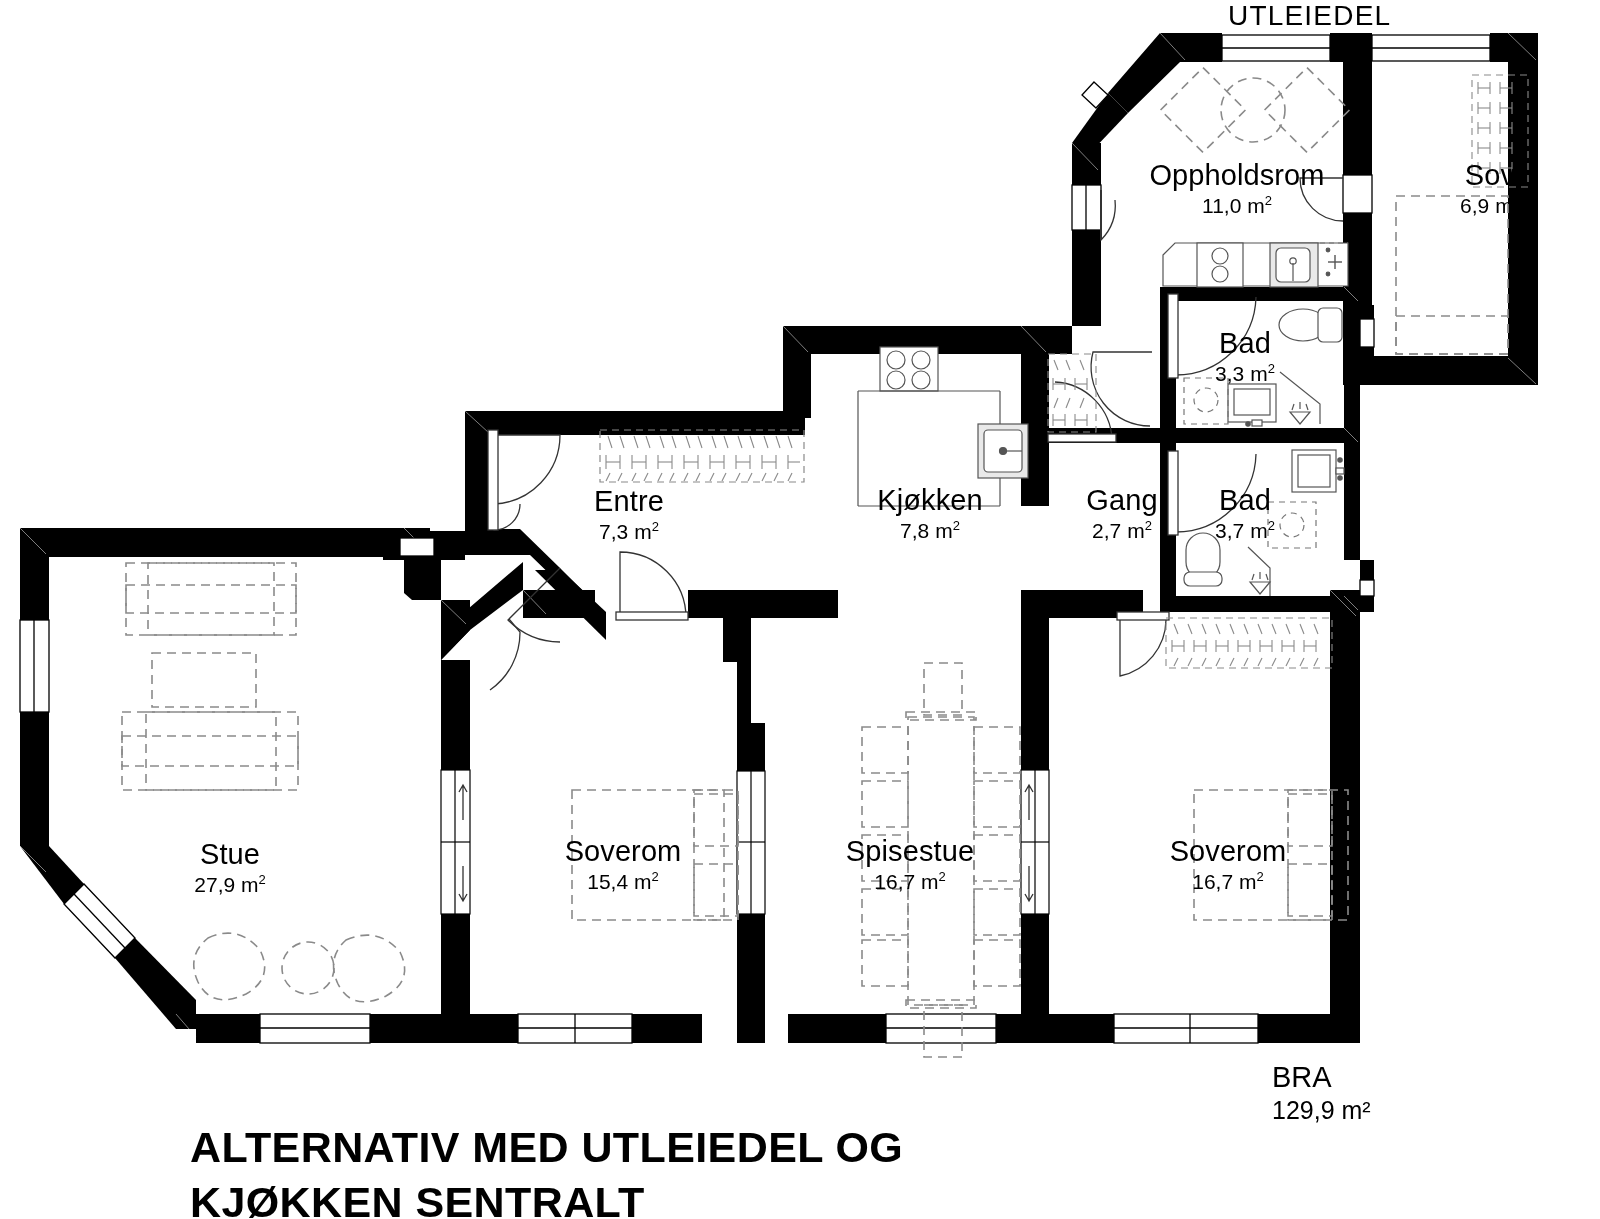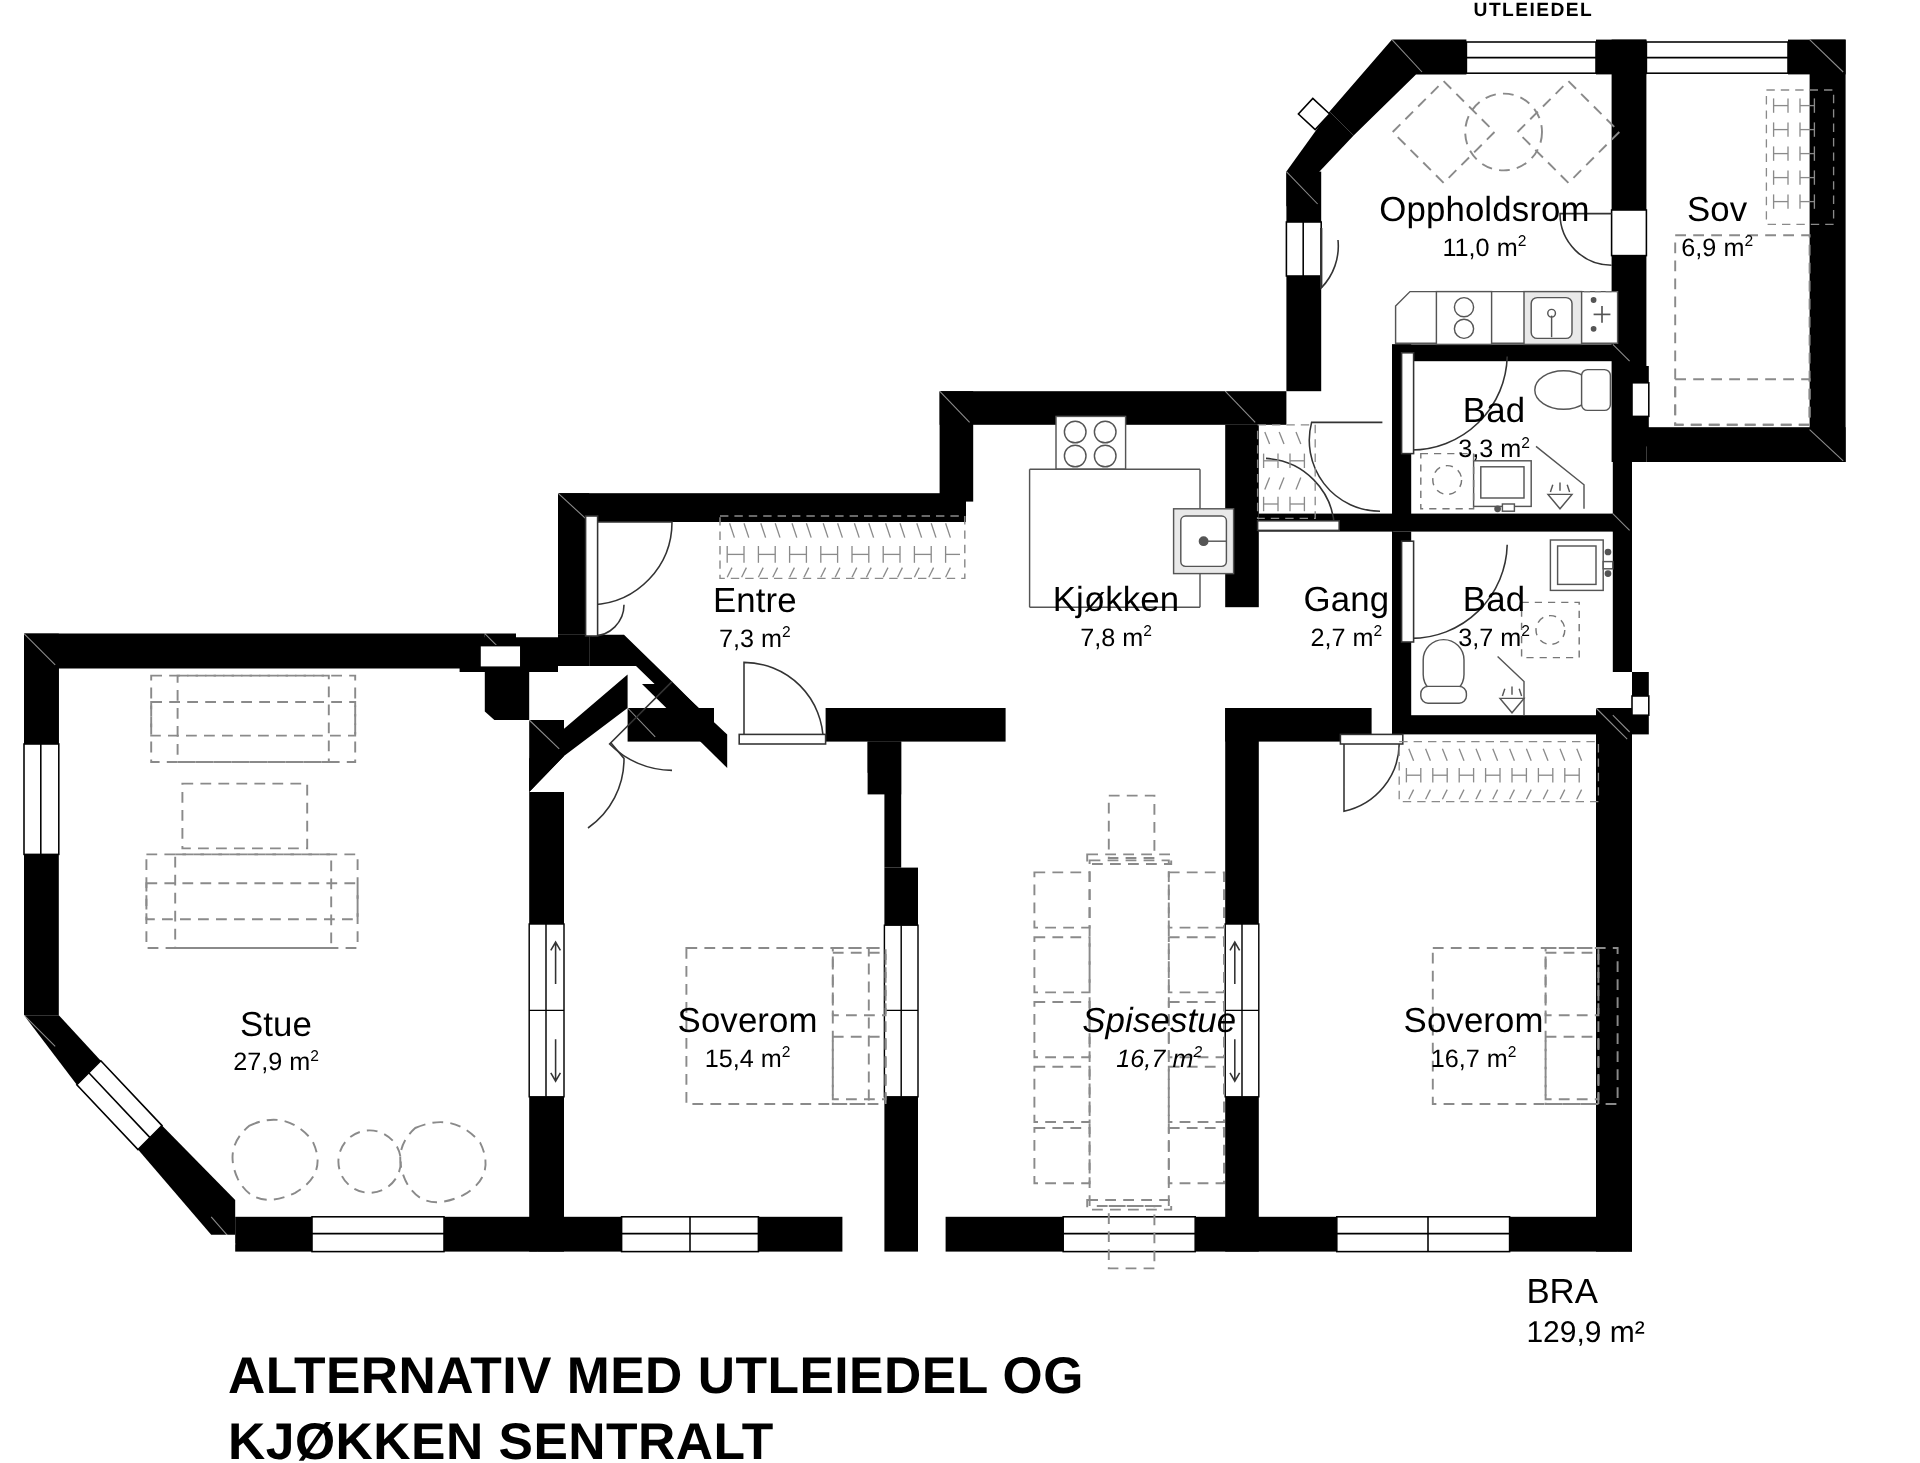--- a/index.html
+++ b/index.html
@@ -3,21 +3,21 @@
 <meta charset="utf-8">
 <style>
   html,body{margin:0;padding:0;background:#ffffff;}
   body{font-family:"Liberation Sans","DejaVu Sans",sans-serif;color:#000;}
   #page{position:relative;width:1600px;height:1219px;background:#fff;overflow:hidden;}
   #plan{position:absolute;left:0;top:0;width:1600px;height:1219px;}
   .lbl{position:absolute;text-align:center;line-height:1.22;white-space:nowrap;}
   .lbl .nm{font-size:29px;letter-spacing:.1px;}
   .lbl .ar{font-size:21px;}
   .lbl .ar sup{font-size:13px;vertical-align:super;}
-  .hdr{position:absolute;font-weight:bold;font-size:16px;letter-spacing:1.2px;white-space:nowrap;}
+  .hdr{position:absolute;font-weight:normal;font-size:28px;letter-spacing:1.2px;white-space:nowrap;}
   .title{position:absolute;font-weight:bold;font-size:43px;letter-spacing:.4px;line-height:1.28;white-space:nowrap;}
   .bra{position:absolute;text-align:left;line-height:1.22;white-space:nowrap;}
   .bra .nm{font-size:29px;}
   .bra .ar{font-size:25px;}
 </style>
 </head>
 <body>
 
 <div id="page">
 
@@ -551,21 +551,21 @@
 
   </svg>
 
   <div class="hdr" style="left:1228px; top:0px;">UTLEIEDEL</div>
 
   <div class="lbl" style="left:1237px; top:158px; transform:translateX(-50%);">
     <div class="nm">Oppholdsrom</div>
     <div class="ar"><span>11,0</span> <span>m</span><sup>2</sup></div>
   </div>
 
-  <div class="lbl" style="left:1431px; top:158px; transform:translateX(-50%);">
+  <div class="lbl" style="left:1490px; top:158px; transform:translateX(-50%);">
     <div class="nm">Sov</div>
     <div class="ar"><span>6,9</span> <span>m</span><sup>2</sup></div>
   </div>
 
   <div class="lbl" style="left:1245px; top:326px; transform:translateX(-50%);">
     <div class="nm">Bad</div>
     <div class="ar"><span>3,3</span> <span>m</span><sup>2</sup></div>
   </div>
 
   <div class="lbl" style="left:1245px; top:483px; transform:translateX(-50%);">
@@ -591,21 +591,21 @@
   <div class="lbl" style="left:230px; top:837px; transform:translateX(-50%);">
     <div class="nm">Stue</div>
     <div class="ar"><span>27,9</span> <span>m</span><sup>2</sup></div>
   </div>
 
   <div class="lbl" style="left:623px; top:834px; transform:translateX(-50%);">
     <div class="nm">Soverom</div>
     <div class="ar"><span>15,4</span> <span>m</span><sup>2</sup></div>
   </div>
 
-  <div class="lbl" style="left:966px; top:834px; transform:translateX(-50%);font-style:italic;">
+  <div class="lbl" style="left:910px; top:834px; transform:translateX(-50%);">
     <div class="nm">Spisestue</div>
     <div class="ar"><span>16,7</span> <span>m</span><sup>2</sup></div>
   </div>
 
   <div class="lbl" style="left:1228px; top:834px; transform:translateX(-50%);">
     <div class="nm">Soverom</div>
     <div class="ar"><span>16,7</span> <span>m</span><sup>2</sup></div>
   </div>
 
   <div class="bra" style="left:1272px; top:1060px;">

